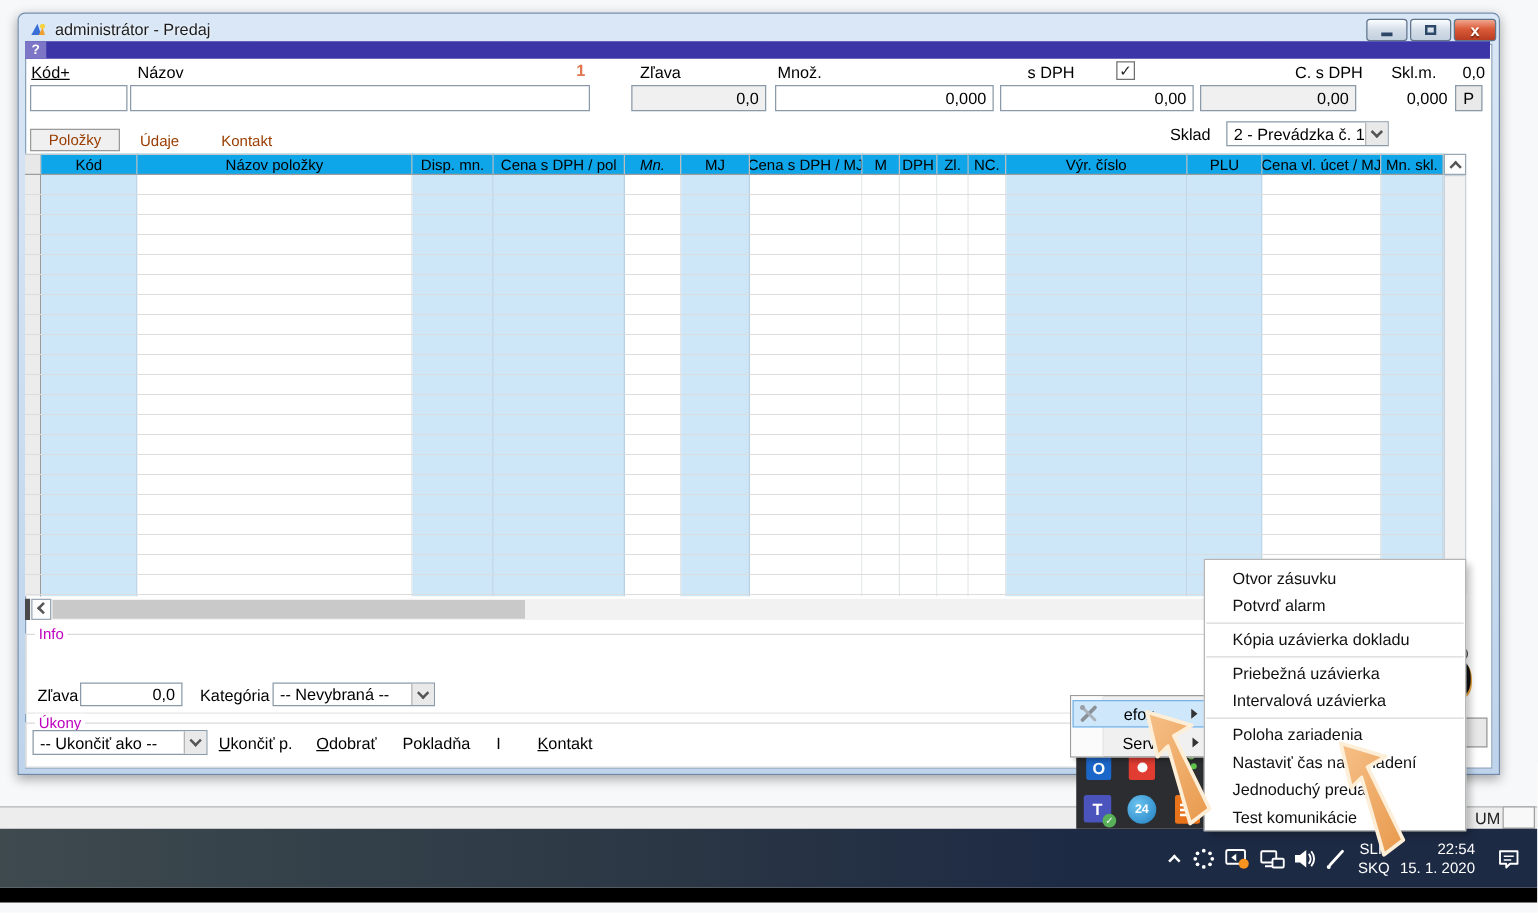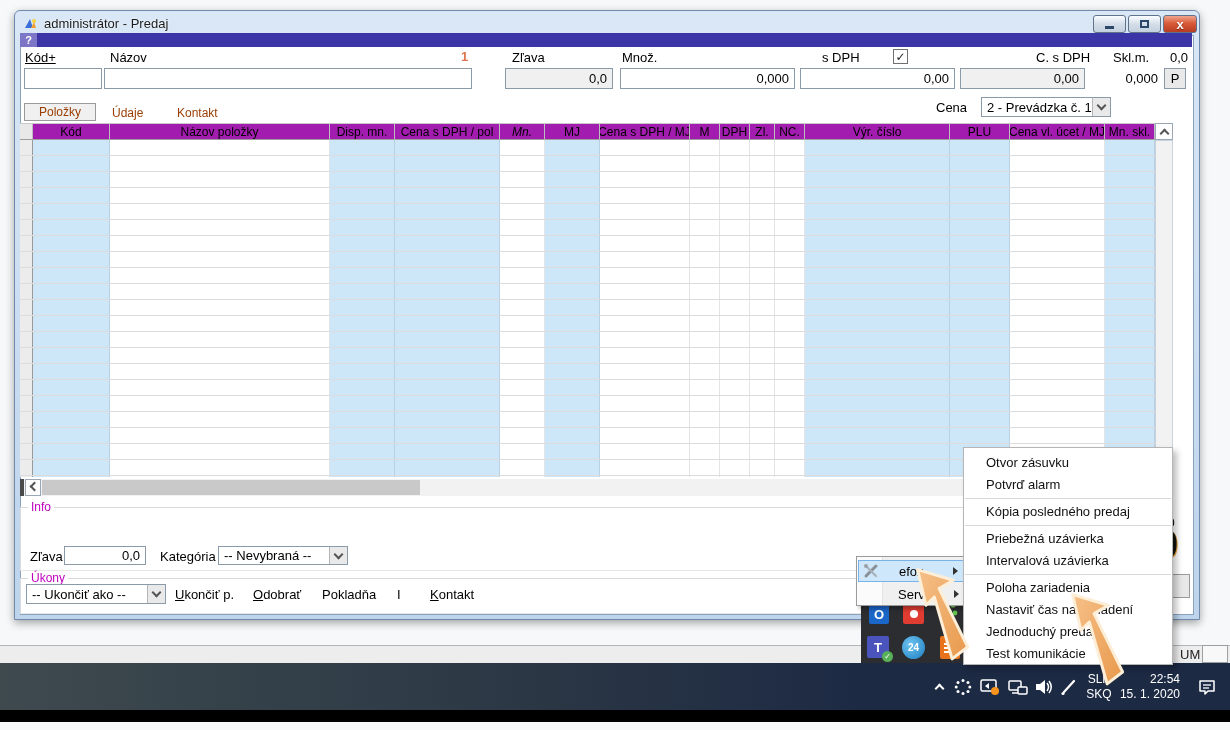--- a/index.html
+++ b/index.html
@@ -27,21 +27,21 @@
   .dd { position:absolute; height:20px; border:1px solid #8a9aa9; background:#fff; font-size:13px;
         display:flex; align-items:center; padding-left:5px; }
   .dd .dd-btn { position:absolute; right:0; top:0; bottom:0; width:18px; background:#e9e9e9;
         border-left:1px solid #b5b5b5; display:flex; align-items:center; justify-content:center; }
   .chev { width:7px; height:7px; border-right:2px solid #555; border-bottom:2px solid #555;
           transform:rotate(45deg); margin-top:-3px; }
   .chev.up { transform:rotate(-135deg); margin-top:4px; }
   .chev.left { transform:rotate(135deg); margin-left:3px; }
 
   
-  .th { position:absolute; top:123px; height:17px; background:#a21caf; border-right:1px solid #bdbdbd;
+  .th { position:absolute; top:123px; height:17px; background:#0ea5e9; border-right:1px solid #bdbdbd;
         border-bottom:1px solid #9c9c9c; border-top:1px solid #c9c9c9; font-size:12px; color:#000;
         display:flex; align-items:center; justify-content:center; overflow:hidden; white-space:nowrap; }
   .bcol { position:absolute; top:140px; height:337px; border-right:1px solid rgba(90,110,130,.18); background:#fff; }
   .bcol.blue { background:#cde6f8; }
   .rowlines { position:absolute; left:20px; top:140px; width:1135px; height:337px; pointer-events:none;
         background:repeating-linear-gradient(to bottom, transparent 0 15px, #dcdcdc 15px 16px); }
   .sb-btn { position:absolute; background:#fdfdfd; border:1px solid #9aa7b4; display:flex; align-items:center; justify-content:center; }
   .fieldset { position:absolute; border:1px solid #dadada; border-bottom-color:#e6e6e6; }
   .fs-lab { position:absolute; background:#fff; padding:0 3px; }
   .actlink { position:absolute; font-size:13px; color:#000; cursor:default; white-space:nowrap; }
@@ -117,21 +117,21 @@
   <div class="fld ro" style="left:505px;top:68px;width:108px;z-index:3;">0,0</div>
   <div class="fld" style="left:620px;top:68px;width:175px;z-index:3;">0,000</div>
   <div class="fld" style="left:800px;top:68px;width:155px;z-index:3;">0,00</div>
   <div class="fld ro" style="left:960px;top:68px;width:125px;z-index:3;">0,00</div>
   <div class="lbl" style="left:1108px;top:71px;width:50px;text-align:right;z-index:3;">0,000</div>
   <div style="position:absolute;left:1164px;top:68px;width:22px;height:21px;background:#e9e9e9;border:1px solid #8a9aa9;z-index:3;display:flex;align-items:center;justify-content:center;font-size:13px;">P</div>
 
   <div style="position:absolute;left:24px;top:103px;width:72px;height:18px;border:1px solid #9a9a9a;background:#f0f0f0;z-index:3;display:flex;align-items:center;justify-content:center;font-size:12px;" class="maroon">Položky</div>
   <div class="lbl maroon" style="left:112px;top:106px;font-size:12px;z-index:3;">Údaje</div>
   <div class="lbl maroon" style="left:177px;top:106px;font-size:12px;z-index:3;">Kontakt</div>
-  <div class="lbl" style="left:936px;top:100px;z-index:3;">Cena</div>
+  <div class="lbl" style="left:936px;top:100px;z-index:3;">Sklad</div>
   <div class="dd" style="left:981px;top:97px;width:130px;z-index:3;">
     <span>2 - Prevádzka č. 1</span>
     <span class="dd-btn">
         <span class="chev"></span>
       </span>
   </div>
 
   <div class="th" style="left:20px;width:13px;z-index:3;background:#e8e8e8;"></div>
   <div class="th" style="left:33px;width:77px;z-index:3;">Kód</div>
   <div class="th" style="left:110px;width:220px;z-index:3;">Názov položky</div>
@@ -257,21 +257,21 @@
     <div class="ctx-row" style="top:26px;">
       <span style="margin-left:40px;">Servis</span>
       <span class="tri-r"></span>
     </div>
   </div>
 
   <div class="submenu">
     <div class="sm-item">Otvor zásuvku</div>
     <div class="sm-item">Potvrď alarm</div>
     <div class="sm-sep"></div>
-    <div class="sm-item">Kópia posledného predaj</div>
+    <div class="sm-item">Kópia uzávierka dokladu</div>
     <div class="sm-sep"></div>
     <div class="sm-item">Priebežná uzávierka</div>
     <div class="sm-item">Intervalová uzávierka</div>
     <div class="sm-sep"></div>
     <div class="sm-item">Poloha zariadenia</div>
     <div class="sm-item">Nastaviť čas na zariadení</div>
     <div class="sm-item">Jednoduchý predaj</div>
     <div class="sm-item">Test komunikácie</div>
   </div>
 

